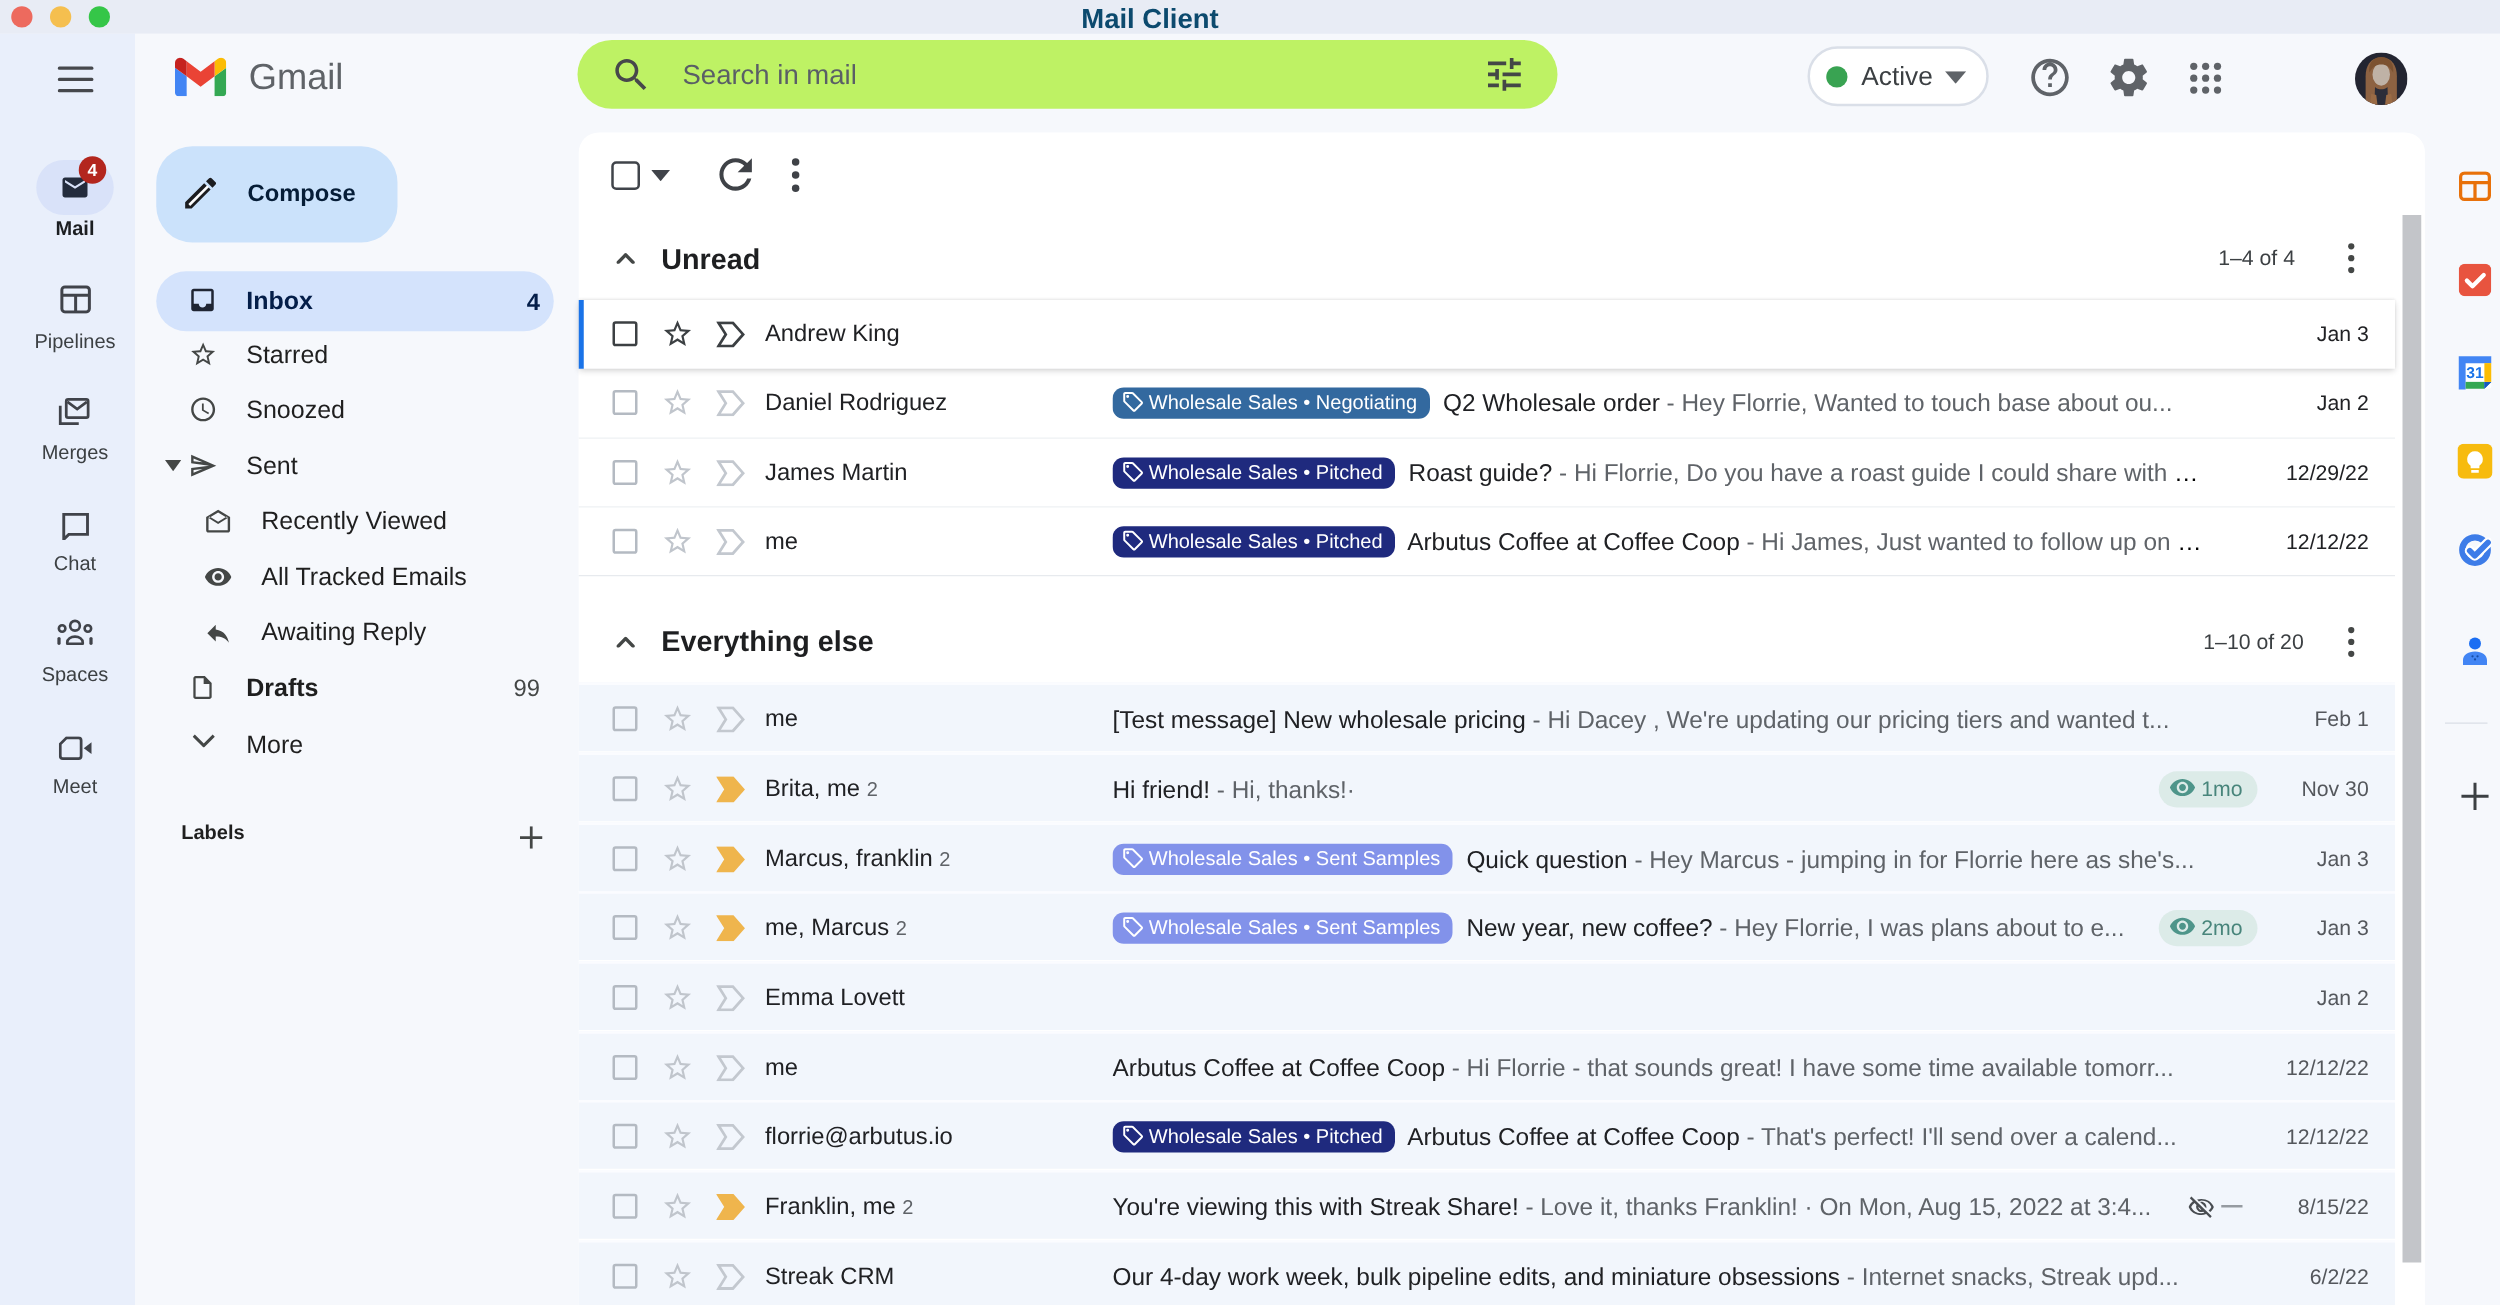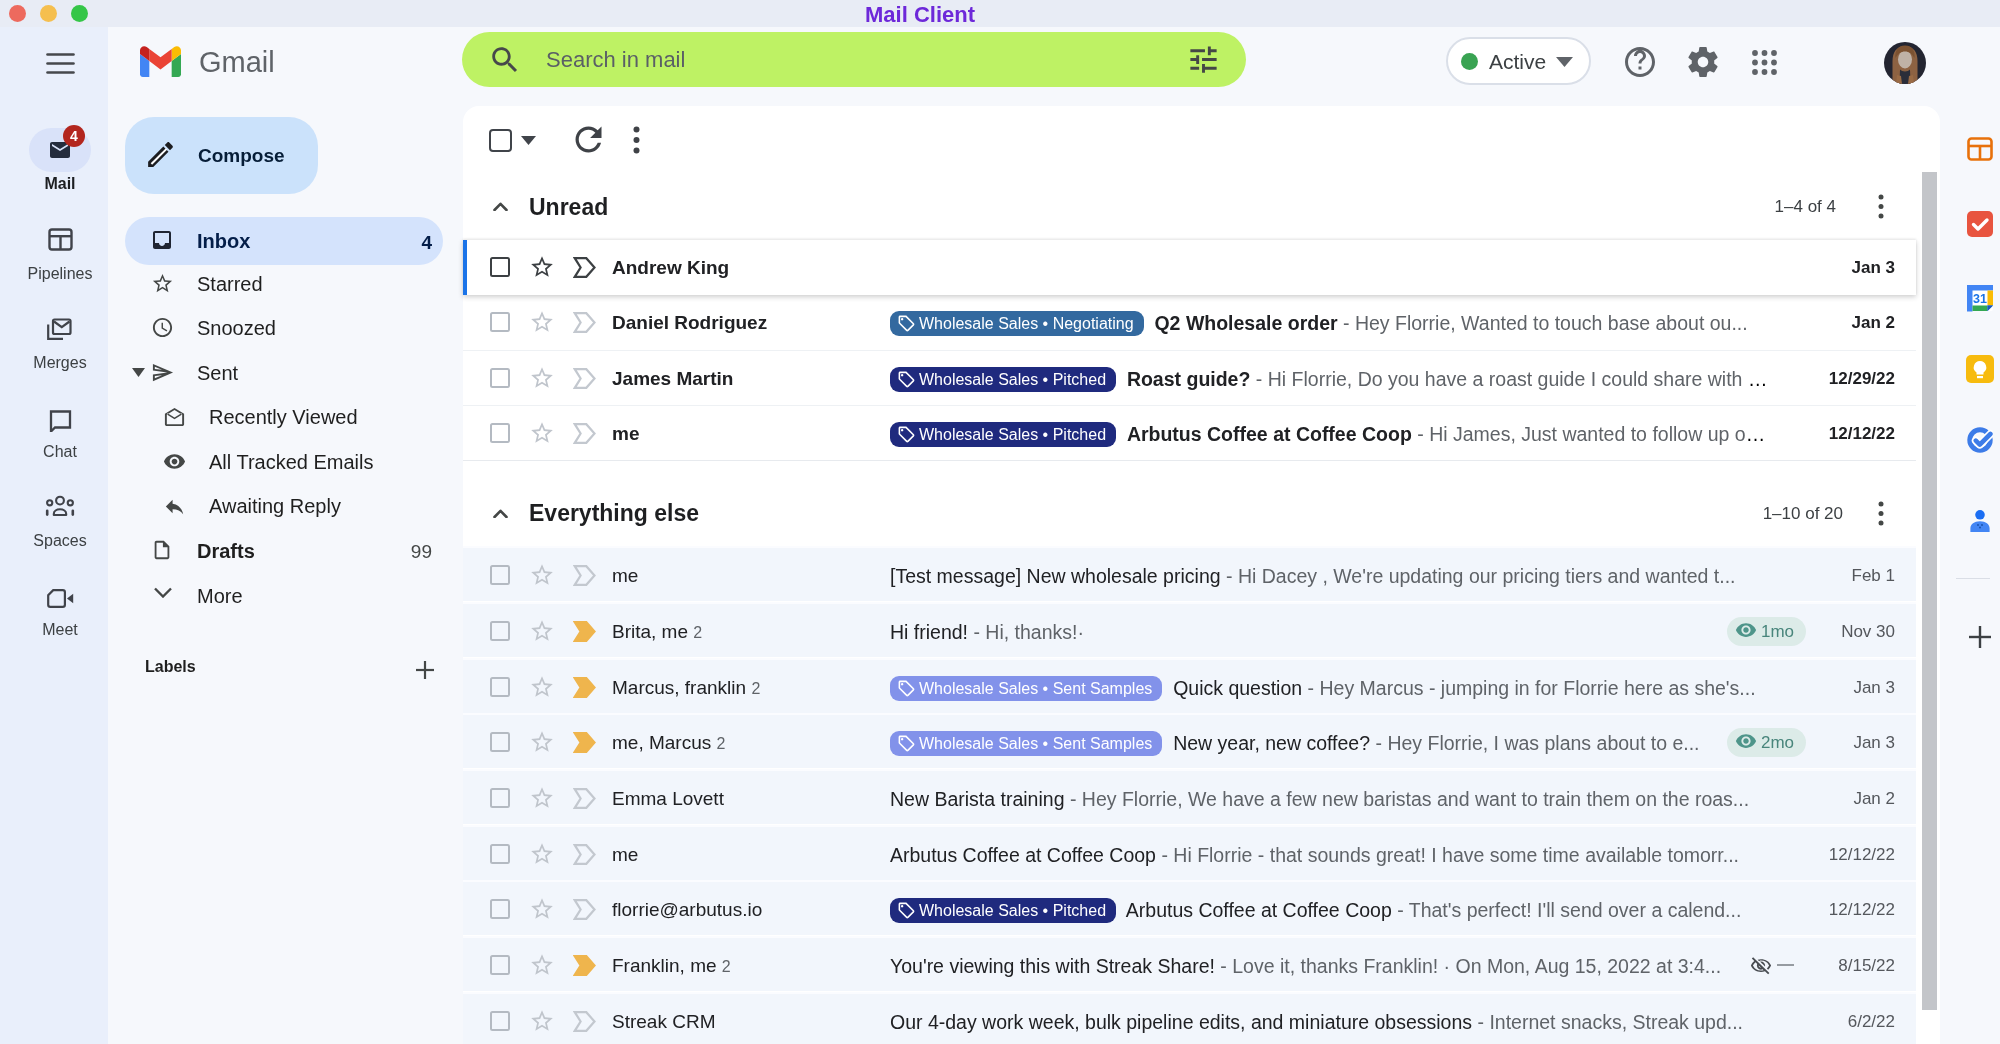--- a/index.html
+++ b/index.html
@@ -3,21 +3,21 @@
 <meta charset="utf-8">
 <style>
 * { margin:0; padding:0; box-sizing:border-box; }
 html,body { width:2000px; height:1044px; overflow:hidden; }
 body { font-family:"Liberation Sans", sans-serif; background:#f6f8fc; position:relative; }
 .abs { position:absolute; }
 
 
 #titlebar { left:0; top:0; width:2000px; height:27px; background:#e8ecf5; }
 .tl { width:17px; height:17px; border-radius:50%; top:5px; }
-#title { left:0; top:2px; width:1840px; text-align:center; font-size:22px; font-weight:bold; color:#6d28d9; }
+#title { left:0; top:2px; width:1840px; text-align:center; font-size:22px; font-weight:bold; color:#0c4a6e; }
 
 
 #rail { left:0; top:27px; width:108px; height:1017px; background:#e9effb; }
 .raillbl { left:12px; width:96px; text-align:center; font-size:16px; color:#3c4043; }
 
 
 #nav { left:108px; top:27px; width:355px; height:1017px; background:#f6f8fc; }
 .navtxt { font-size:20px; color:#1f1f1f; }
 
 
@@ -26,21 +26,21 @@
 
 
 #card { left:463px; top:106px; width:1477px; height:938px; background:#fff; border-radius:16px 16px 0 0; }
 .secthead { font-size:23px; font-weight:600; color:#1e1f21; }
 .count { font-size:17px; color:#3c4043; }
 .row { left:0; width:1453px; height:55px; }
 .cbx { left:27px; top:17px; width:20px; height:20px; border:2.4px solid #b4bac2; border-radius:2.5px; }
 .nm { left:149px; top:0; height:55px; line-height:56px; font-size:19px; color:#202124; white-space:nowrap; }
 .mid { left:427px; right:147px; top:0; height:55px; line-height:56px; font-size:19.5px; white-space:nowrap; overflow:hidden; text-overflow:ellipsis; }
 .dt { right:21px; top:0; height:55px; line-height:56px; font-size:17px; color:#54575c; }
-.bold { font-weight:bold; }
+.bold { font-weight:normal; }
 .prev { color:#5f6368; }
 .subj { color:#202124; }
 .cnt2 { font-size:16px; color:#5f6368; }
 .pill { display:inline-block; vertical-align:middle; height:25px; line-height:26px; border-radius:9px; color:#fff; font-size:16px; font-weight:500; padding:0 10px 0 7px; margin-top:-3px; position:relative; }
 .pill svg { vertical-align:-4px; margin-right:3px; }
 .teal { background:#4aa7ae; }
 .blu { background:#33699f; }
 .navy { background:#1f2a7e; }
 .peri { background:#8292ea; }
 .eyepill { display:inline-block; height:29px; line-height:29px; border-radius:15px; background:#dcebe8; color:#48857b; font-size:17px; font-weight:500; padding:0 12px 0 8px; }
@@ -412,21 +412,20 @@
   </div>
   <div class="row readrow abs" style="top:663px;">
     <div class="cbx abs"></div>
     <svg class="abs" style="left:66px;top:14px;" width="26" height="26" viewBox="0 0 24 24">
         <path fill="#c0c5cc" d="M22 9.24l-7.19-.62L12 2 9.19 8.63 2 9.24l5.46 4.73L5.82 21 12 17.27 18.18 21l-1.63-7.03L22 9.24zM12 15.4l-3.76 2.27 1-4.28-3.32-2.88 4.38-.38L12 6.1l1.71 4.04 4.38.38-3.32 2.88 1 4.28L12 15.4z"></path>
       </svg>
     <svg class="abs" style="left:110px;top:17px;" width="23" height="21" viewBox="0 0 23 21">
         <path fill="none" stroke="#c3c8cf" stroke-width="2.2" d="M1.8 1.2 h11.5 l8.2 9.3 -8.2 9.3 H1.8 l5.8-9.3 z"></path>
       </svg>
     <div class="nm abs">Emma Lovett</div>
-    <div class="mid abs"><span class="subj">New Barista training</span><span class="prev"> - Hey Florrie, We have a few new baristas and want to train them on the roas...</span></div>
     <div class="dt abs">Jan 2</div>
   </div>
   <div class="row readrow abs" style="top:719px;">
     <div class="cbx abs"></div>
     <svg class="abs" style="left:66px;top:14px;" width="26" height="26" viewBox="0 0 24 24">
         <path fill="#c0c5cc" d="M22 9.24l-7.19-.62L12 2 9.19 8.63 2 9.24l5.46 4.73L5.82 21 12 17.27 18.18 21l-1.63-7.03L22 9.24zM12 15.4l-3.76 2.27 1-4.28-3.32-2.88 4.38-.38L12 6.1l1.71 4.04 4.38.38-3.32 2.88 1 4.28L12 15.4z"></path>
       </svg>
     <svg class="abs" style="left:110px;top:17px;" width="23" height="21" viewBox="0 0 23 21">
         <path fill="none" stroke="#c3c8cf" stroke-width="2.2" d="M1.8 1.2 h11.5 l8.2 9.3 -8.2 9.3 H1.8 l5.8-9.3 z"></path>
       </svg>

